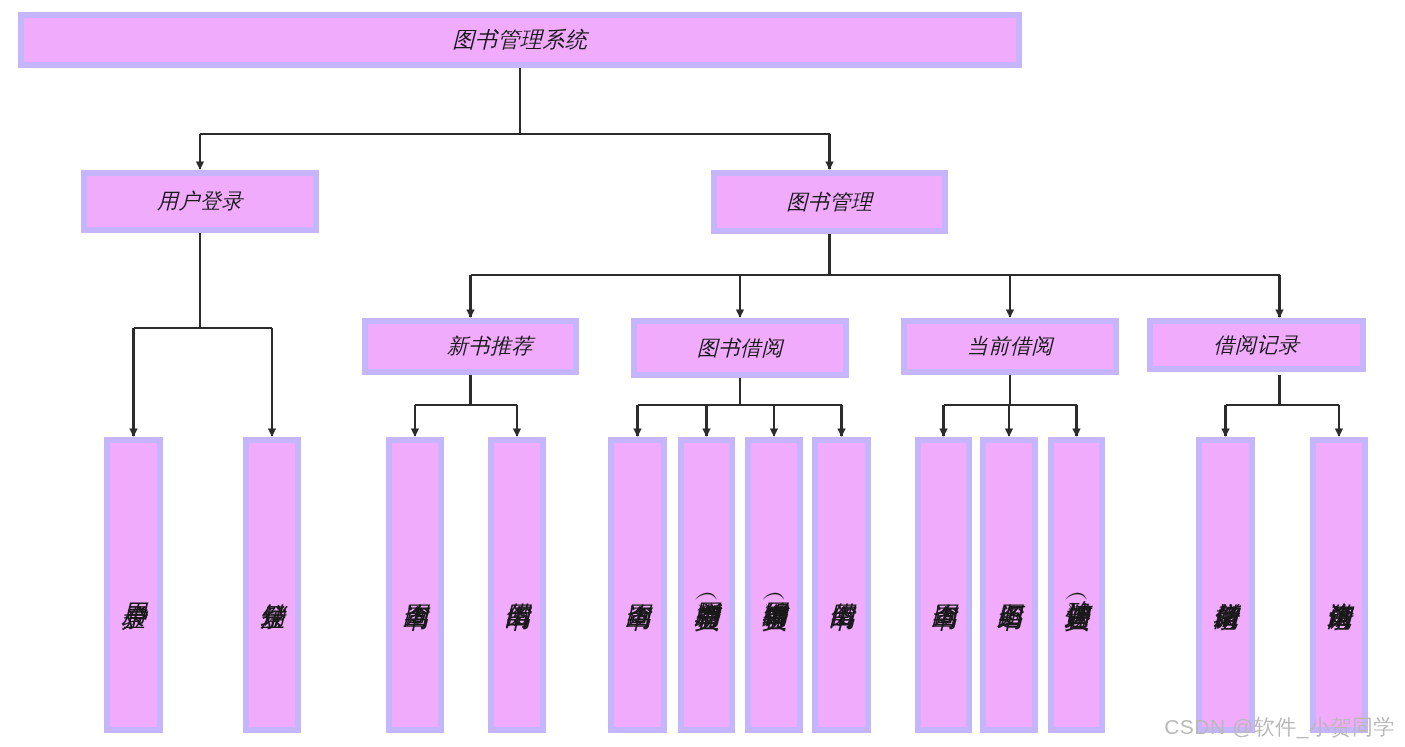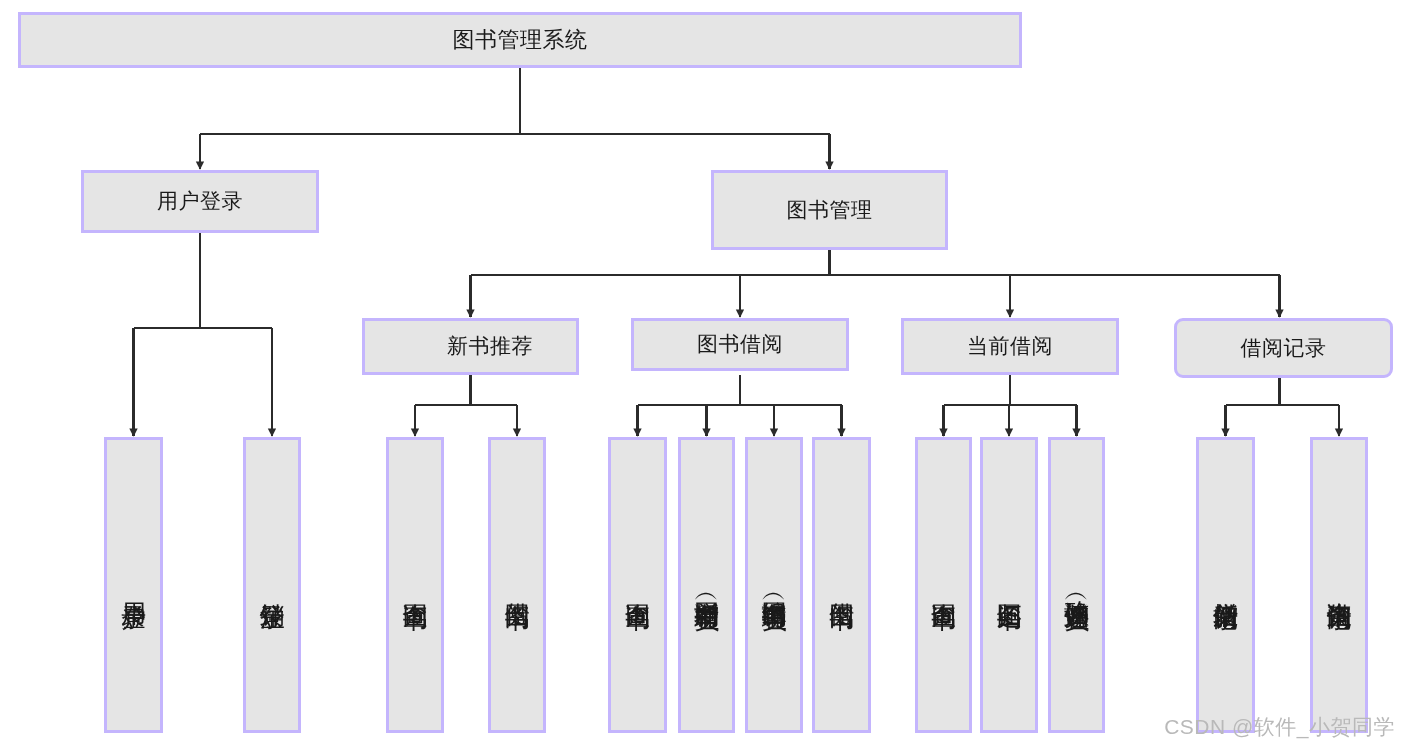--- a/index.html
+++ b/index.html
@@ -20,26 +20,27 @@
   #edges {
     position: absolute;
     left: 0;
     top: 0;
     width: 1405px;
     height: 747px;
   }
   .node {
     position: absolute;
     box-sizing: border-box;
-    border: 3px solid #c4b5fd;
-    background: #e5e5e5;
+    border: 6px solid #c4b5fd;
+    background: #f0abfc;
     display: flex;
     align-items: center;
     justify-content: center;
     color: #1a1a1a;
+    font-style: italic;
   }
   .node .label {
     display: block;
     text-align: center;
     line-height: 1.18;
     letter-spacing: 0.5px;
   }
   
   .node.horiz .label {
     writing-mode: horizontal-tb;
@@ -118,34 +119,34 @@
       </g>
   </svg>
 
   <div class="node root horiz" style="left: 18px; top: 12px; width: 1004px; height: 56px;">
     <span class="label">图书管理系统</span>
   </div>
 
   <div class="node horiz" style="left: 81px; top: 170px; width: 238px; height: 63px;">
     <span class="label">用户登录</span>
   </div>
-  <div class="node horiz" style="left: 711px; top: 170px; width: 237px; height: 80px;">
+  <div class="node horiz" style="left: 711px; top: 170px; width: 237px; height: 64px;">
     <span class="label">图书管理</span>
   </div>
 
   <div class="node horiz" style="left: 362px; top: 318px; width: 217px; height: 57px; padding-left: 39px;">
     <span class="label">新书推荐</span>
   </div>
-  <div class="node horiz" style="left: 631px; top: 318px; width: 218px; height: 53px;">
+  <div class="node horiz" style="left: 631px; top: 318px; width: 218px; height: 60px;">
     <span class="label">图书借阅</span>
   </div>
   <div class="node horiz" style="left: 901px; top: 318px; width: 218px; height: 57px;">
     <span class="label">当前借阅</span>
   </div>
-  <div class="node horiz" style="left: 1174px; top: 318px; width: 219px; height: 60px; border-radius: 9px;">
+  <div class="node horiz" style="left: 1147px; top: 318px; width: 219px; height: 54px;">
     <span class="label">借阅记录</span>
   </div>
 
   <div class="node vert" style="left: 104px; top: 437px; width: 59px; height: 296px;">
     <span class="label">用户登录</span>
   </div>
   <div class="node vert" style="left: 243px; top: 437px; width: 58px; height: 296px;">
     <span class="label">注销登录</span>
   </div>
 

